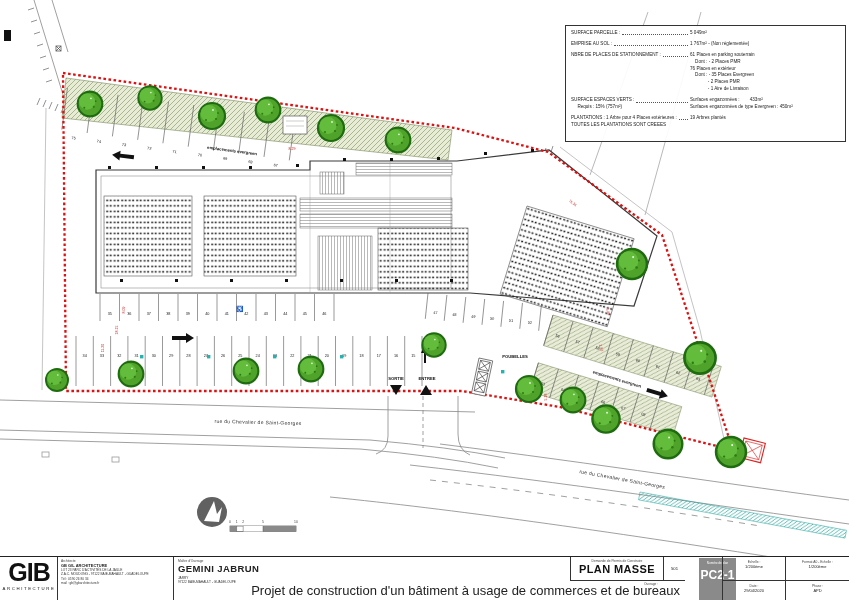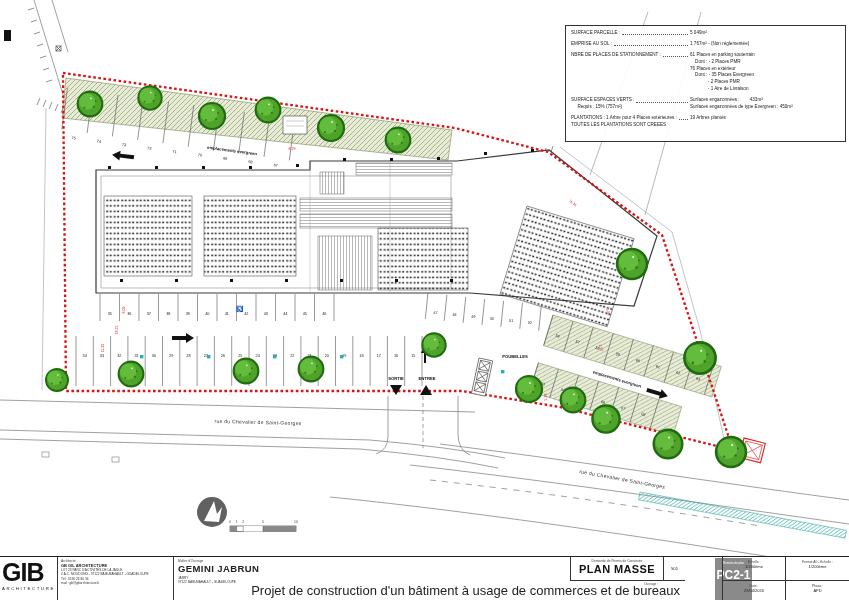--- a/index.html
+++ b/index.html
@@ -17,29 +17,29 @@
   .irow.gap{margin-top:4px;}
   .il{white-space:pre;}
   .ilead{flex:1;}
   .ilead.dots{border-bottom:1px dotted #555;margin:0 2px 1.5px 2px;}
   .iv{width:150px;flex:none;white-space:pre;}
   
   #titleblock{position:absolute;left:0;top:556px;width:849px;height:44px;border-top:1.2px solid #222;background:#fff;font-size:4px;color:#222;}
   .tb{position:absolute;box-sizing:border-box;}
   .tbl{font-size:3.3px;color:#444;}
   .thin{font-size:3.2px;color:#333;line-height:1.35;}
-  #logo{left:2px;top:1px;width:54px;height:42px;}
+  #logo{left:2px;top:1px;width:54px;height:42px;text-align:center;}
   #logo .big{font-size:25px;font-weight:900;letter-spacing:-1px;line-height:28px;color:#111;}
   #logo .sub{font-size:4.3px;letter-spacing:1.6px;color:#111;}
   #cell-arch{left:57px;top:0;width:116px;height:44px;border-left:.8px solid #333;padding:2px 3px;}
   #cell-owner{left:173px;top:0;width:127px;height:44px;border-left:.8px solid #333;padding:2px 4px;}
   #cell-plan{left:570px;top:0;width:93px;height:24px;border-left:.8px solid #333;border-bottom:.8px solid #333;text-align:center;padding-top:2px;}
   #cell-plan .title{font-size:11px;font-weight:800;letter-spacing:.4px;color:#111;}
   #cell-idx{left:663px;top:0;width:22px;height:24px;border-left:.8px solid #333;border-bottom:.8px solid #333;text-align:center;line-height:24px;font-size:4.2px;}
-  #cell-num{left:715px;top:1px;width:37px;height:42px;background:#8a8a8a;color:#fff;text-align:center;padding-top:3px;}
+  #cell-num{left:699px;top:1px;width:37px;height:42px;background:#8a8a8a;color:#fff;text-align:center;padding-top:3px;}
   #cell-num .num{font-size:12px;font-weight:800;margin-top:3px;}
   #cell-m1{left:722px;top:0;width:63px;height:24px;border-left:.8px solid #333;border-bottom:.8px solid #333;text-align:center;padding-top:3px;}
   #cell-m1b{left:722px;top:24px;width:63px;height:20px;border-left:.8px solid #333;text-align:center;padding-top:3px;}
   #cell-m2{left:785px;top:0;width:64px;height:24px;border-left:.8px solid #333;border-bottom:.8px solid #333;text-align:center;padding-top:3px;}
   #cell-m2b{left:785px;top:24px;width:64px;height:20px;border-left:.8px solid #333;text-align:center;padding-top:3px;}
   #cell-desc{left:240px;top:26px;width:440px;height:16px;text-align:right;}
   #cell-desc .desc{font-size:13px;color:#222;}
   #ouvlbl{position:absolute;left:644px;top:25px;font-size:3.2px;color:#444;}
   .bold{font-weight:bold;}
 </style>

